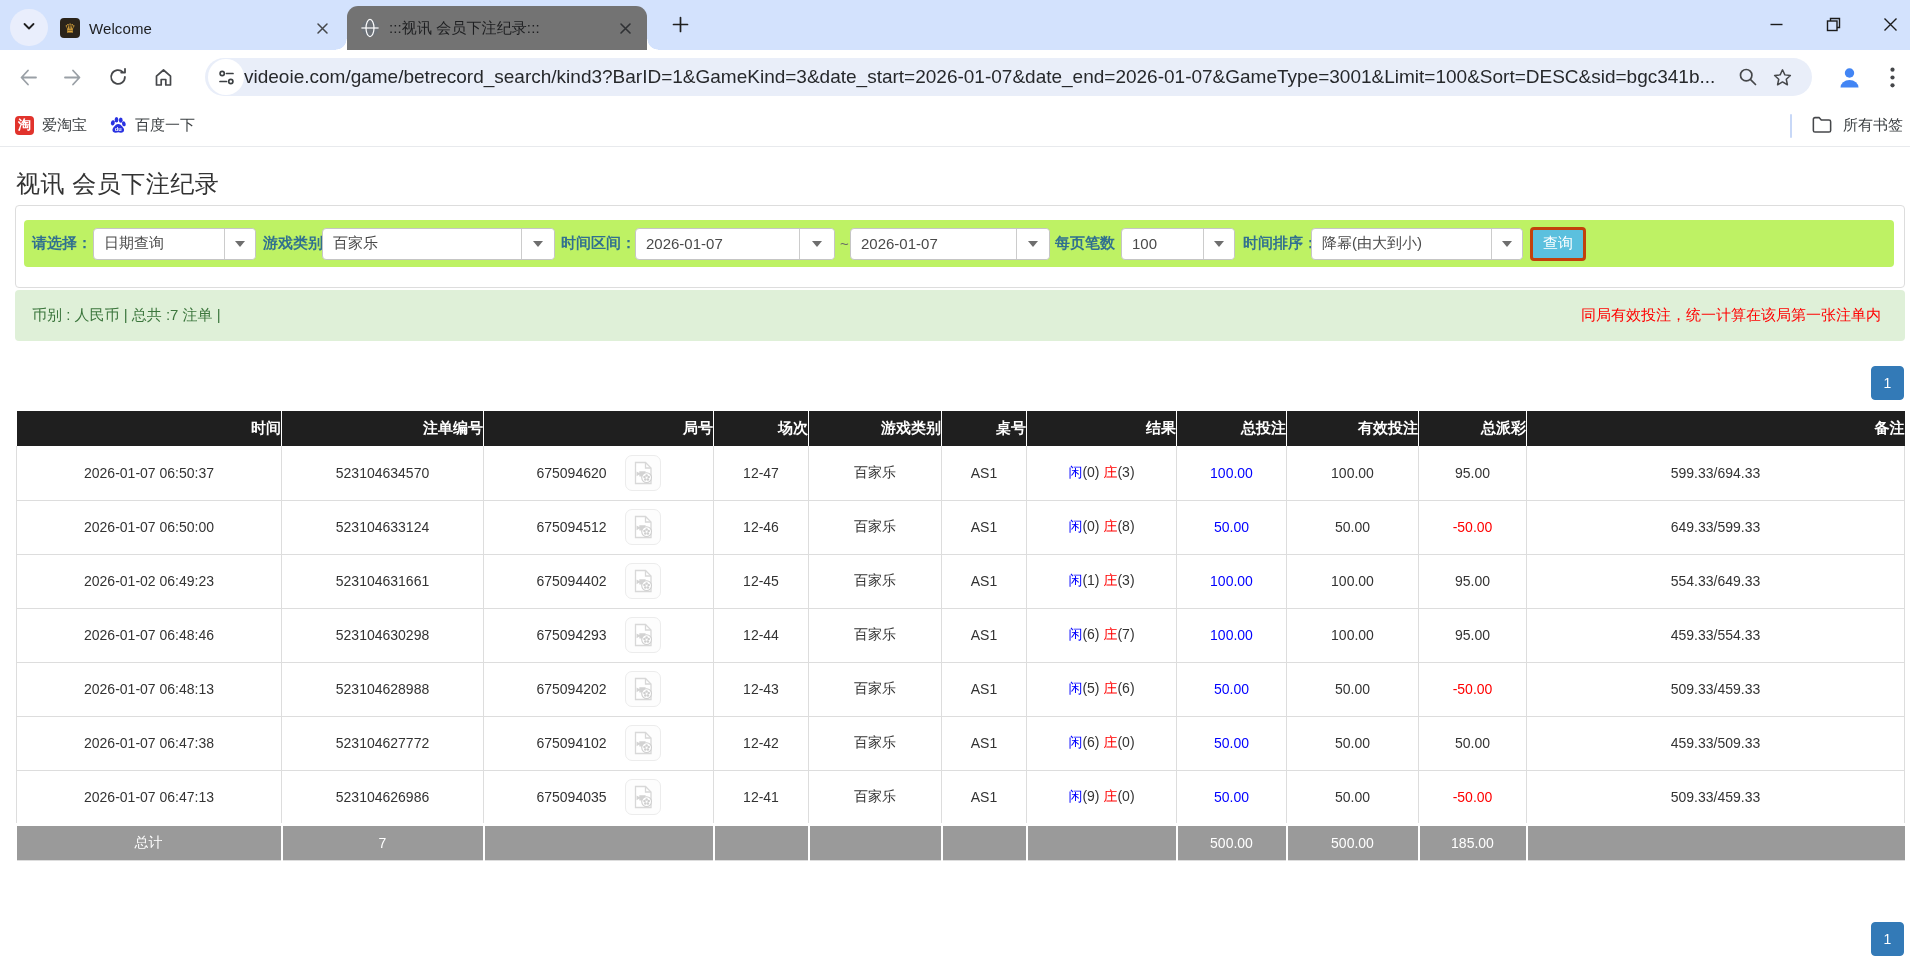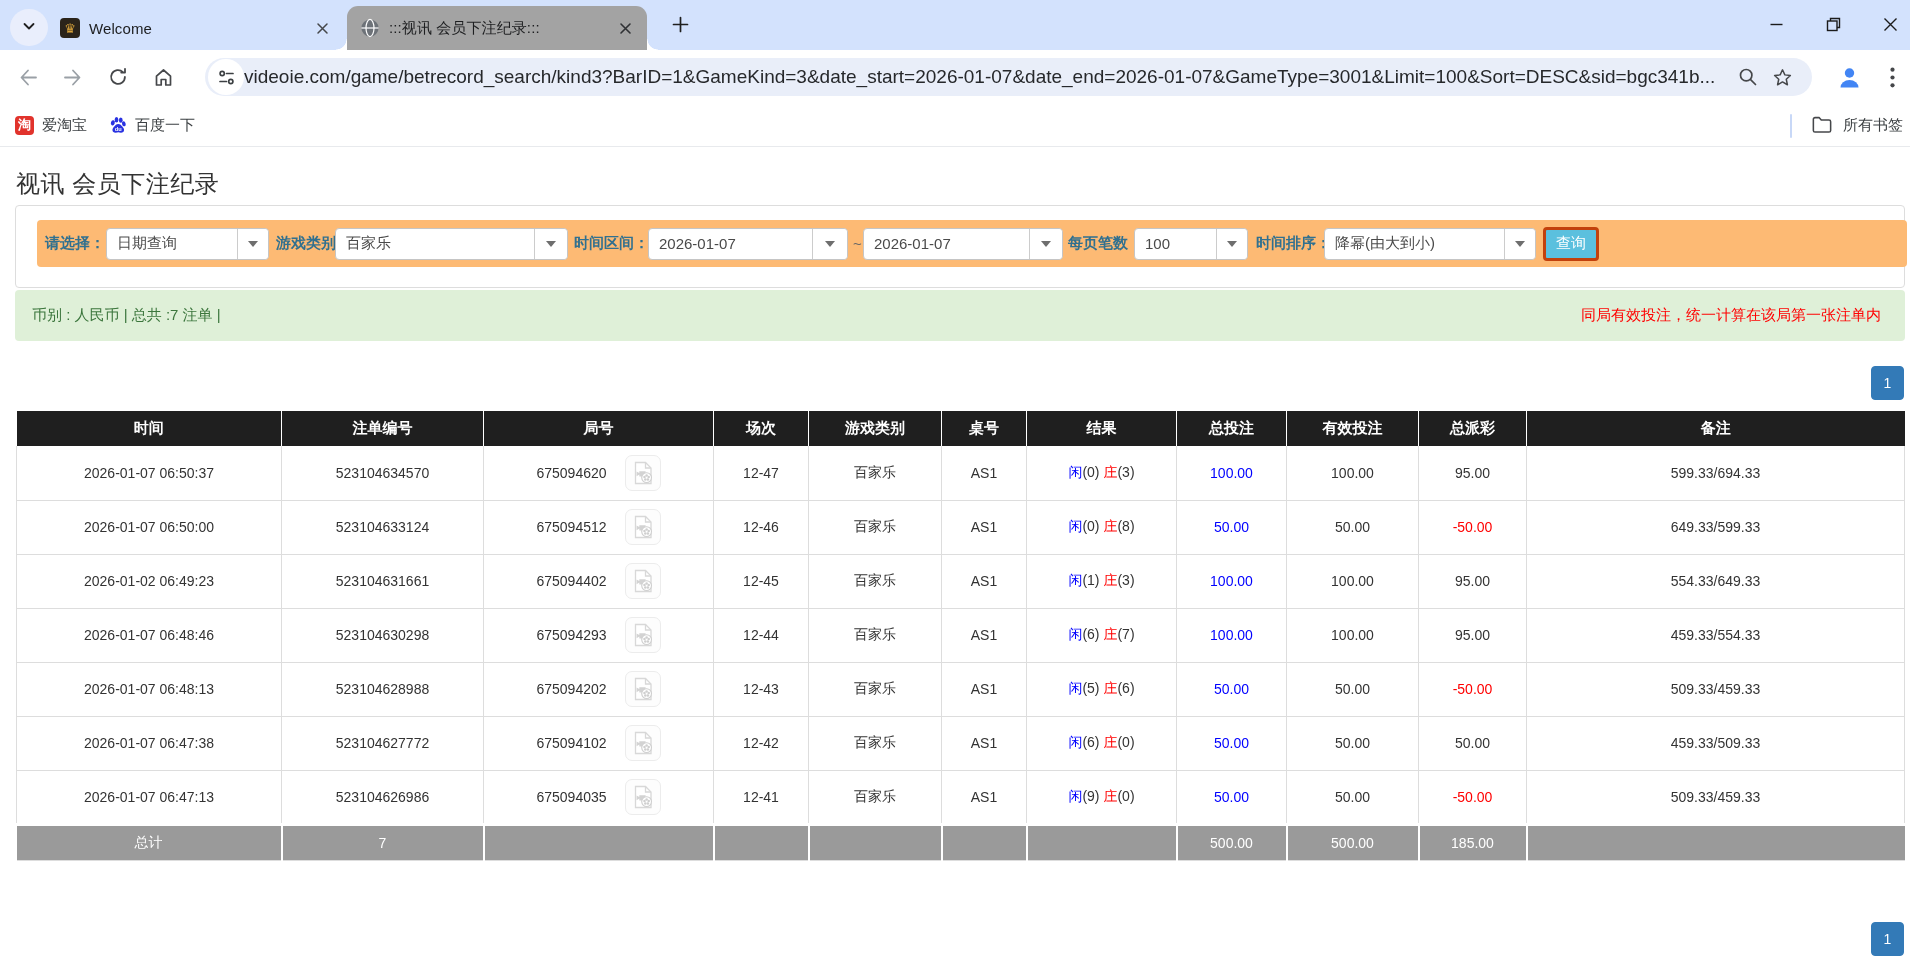--- a/index.html
+++ b/index.html
@@ -11,21 +11,21 @@
   #tabstrip { position:absolute; left:0; top:0; width:1910px; height:50px; background:#d3e2fd; }
   #toolbar { position:absolute; left:0; top:50px; width:1910px; height:54px; background:#fff;
     border-radius:9px 9px 0 0; }
   #bookmarksbar { position:absolute; left:0; top:104px; width:1910px; height:43px; background:#fff;
     border-bottom:1px solid #e8eaed; }
 
   .tab-search { position:absolute; left:10px; top:9px; width:38px; height:37px; border-radius:19px;
     background:#e9eefc; display:flex; align-items:center; justify-content:center; }
   .tab { position:absolute; top:6px; height:44px; display:flex; align-items:center; }
   .tab-inactive { left:48px; width:296px; padding:0 10px 0 12px; }
-  .tab-active { left:347px; width:300px; background:#a3a3a3; border-radius:11px 11px 0 0;
+  .tab-active { left:347px; width:300px; background:#737373; border-radius:11px 11px 0 0;
     padding:0 10px 0 13px; }
   .tab-active::before, .tab-active::after { content:""; position:absolute; bottom:0; width:11px; height:11px; }
   .tab-active::before { left:-11px; background:radial-gradient(circle 11px at 0 0, #d3e2fd 10.2px, #fff 10.8px); }
   .tab-active::after  { right:-11px; background:radial-gradient(circle 11px at 100% 0, #d3e2fd 10.2px, #fff 10.8px); }
   .tab .favicon { width:20px; height:20px; flex:0 0 20px; }
   .tab .tab-title { margin-left:9px; font-size:15px; color:#1d1e20; white-space:nowrap; overflow:hidden;
     flex:1 1 auto; letter-spacing:0.1px; }
   .tab .tab-close { width:24px; height:24px; border-radius:12px; display:flex; align-items:center;
     justify-content:center; flex:0 0 24px; }
   .fav-welcome { background:#2b241a; border-radius:4px; display:flex; align-items:center; justify-content:center;
@@ -58,21 +58,21 @@
   .bm-all { position:absolute; left:1812px; top:5px; height:32px; display:flex; align-items:center; }
   .bm-all .bm-label { font-size:15px; color:#3c4043; margin-left:11px; white-space:nowrap; }
 
   
   #page { position:relative; width:1910px; height:821px; background:#fff; }
   #page-title { position:absolute; left:16px; top:21px; font-size:24px; font-weight:400; color:#333;
     margin:0; letter-spacing:0.5px; }
   
   #filter-panel { position:absolute; left:15px; top:58px; width:1890px; height:83px;
     border:1px solid #ddd; border-radius:4px; background:#fff; }
-  #filter-bar { position:absolute; left:21px; top:14px; width:1870px; height:47px; background:#fdba74;
+  #filter-bar { position:absolute; left:8px; top:14px; width:1870px; height:47px; background:#bef264;
     border-radius:4px; display:flex; align-items:center; }
   .flabel { font-size:15px; font-weight:bold; color:#31708f; white-space:nowrap; }
   .combo { display:flex; height:32px; background:#fff; border:1px solid #c5c5c5; border-radius:4px; }
   .combo input { border:none; outline:none; height:30px; font-size:15px; color:#4a4a4a; padding:0 0 0 10px;
     background:transparent; font-family:inherit; width:100%; min-width:0; }
   .combo .dd-btn { border-left:1px solid #ccc; background:#fff; display:flex; align-items:center;
     justify-content:center; border-radius:0 4px 4px 0; flex:0 0 auto; }
   .caret { width:0; height:0; border-left:5px solid transparent; border-right:5px solid transparent;
     border-top:6px solid #6e6e6e; }
   .btn-query { height:34px; padding:0 10px; background:#5bc0de; border:3px solid #c2410c; border-radius:4px;
@@ -84,21 +84,21 @@
   #summary-right { font-size:15px; color:#ff0000; }
 
   .pager { position:absolute; width:33px; height:34px; background:#337ab7; border:1px solid #337ab7;
     border-radius:4px; color:#fff; font-size:14px; display:flex; align-items:center; justify-content:center; }
   #pager-top { left:1871px; top:219px; }
   #pager-bottom { left:1871px; top:775px; }
 
   #bet-table { position:absolute; left:16px; top:264px; width:1888px; border-collapse:collapse;
     table-layout:fixed; }
   #bet-table th { background:#1f1f1f; color:#fff; font-size:15px; font-weight:bold; height:35px;
-    border-left:1px solid #fff; border-right:1px solid #fff; text-align:center; padding:0; }
+    border-left:1px solid #fff; border-right:1px solid #fff; text-align:right; padding:0; }
   #bet-table th:first-child { border-left:none; }
   #bet-table th:last-child { border-right:none; }
   #bet-table td { font-size:14px; color:#333; text-align:center; height:54px; padding:0 4px;
     border-bottom:1px solid #ddd; border-right:1px solid #ddd; background:#fff; }
   #bet-table td:first-child { border-left:1px solid #ddd; }
   #bet-table tr.summary-row td { background:#9a9a9a; color:#fff; border-top:3px solid #fff;
     border-right:2px solid #fff; border-bottom:none; border-left:none; height:36px; }
   #bet-table tr.summary-row td:first-child { border-left:none; }
   #bet-table tr.summary-row td:last-child { border-right:none; }
   #bet-table tr.summary-row.last td { border-bottom:1px solid #ddd; }

